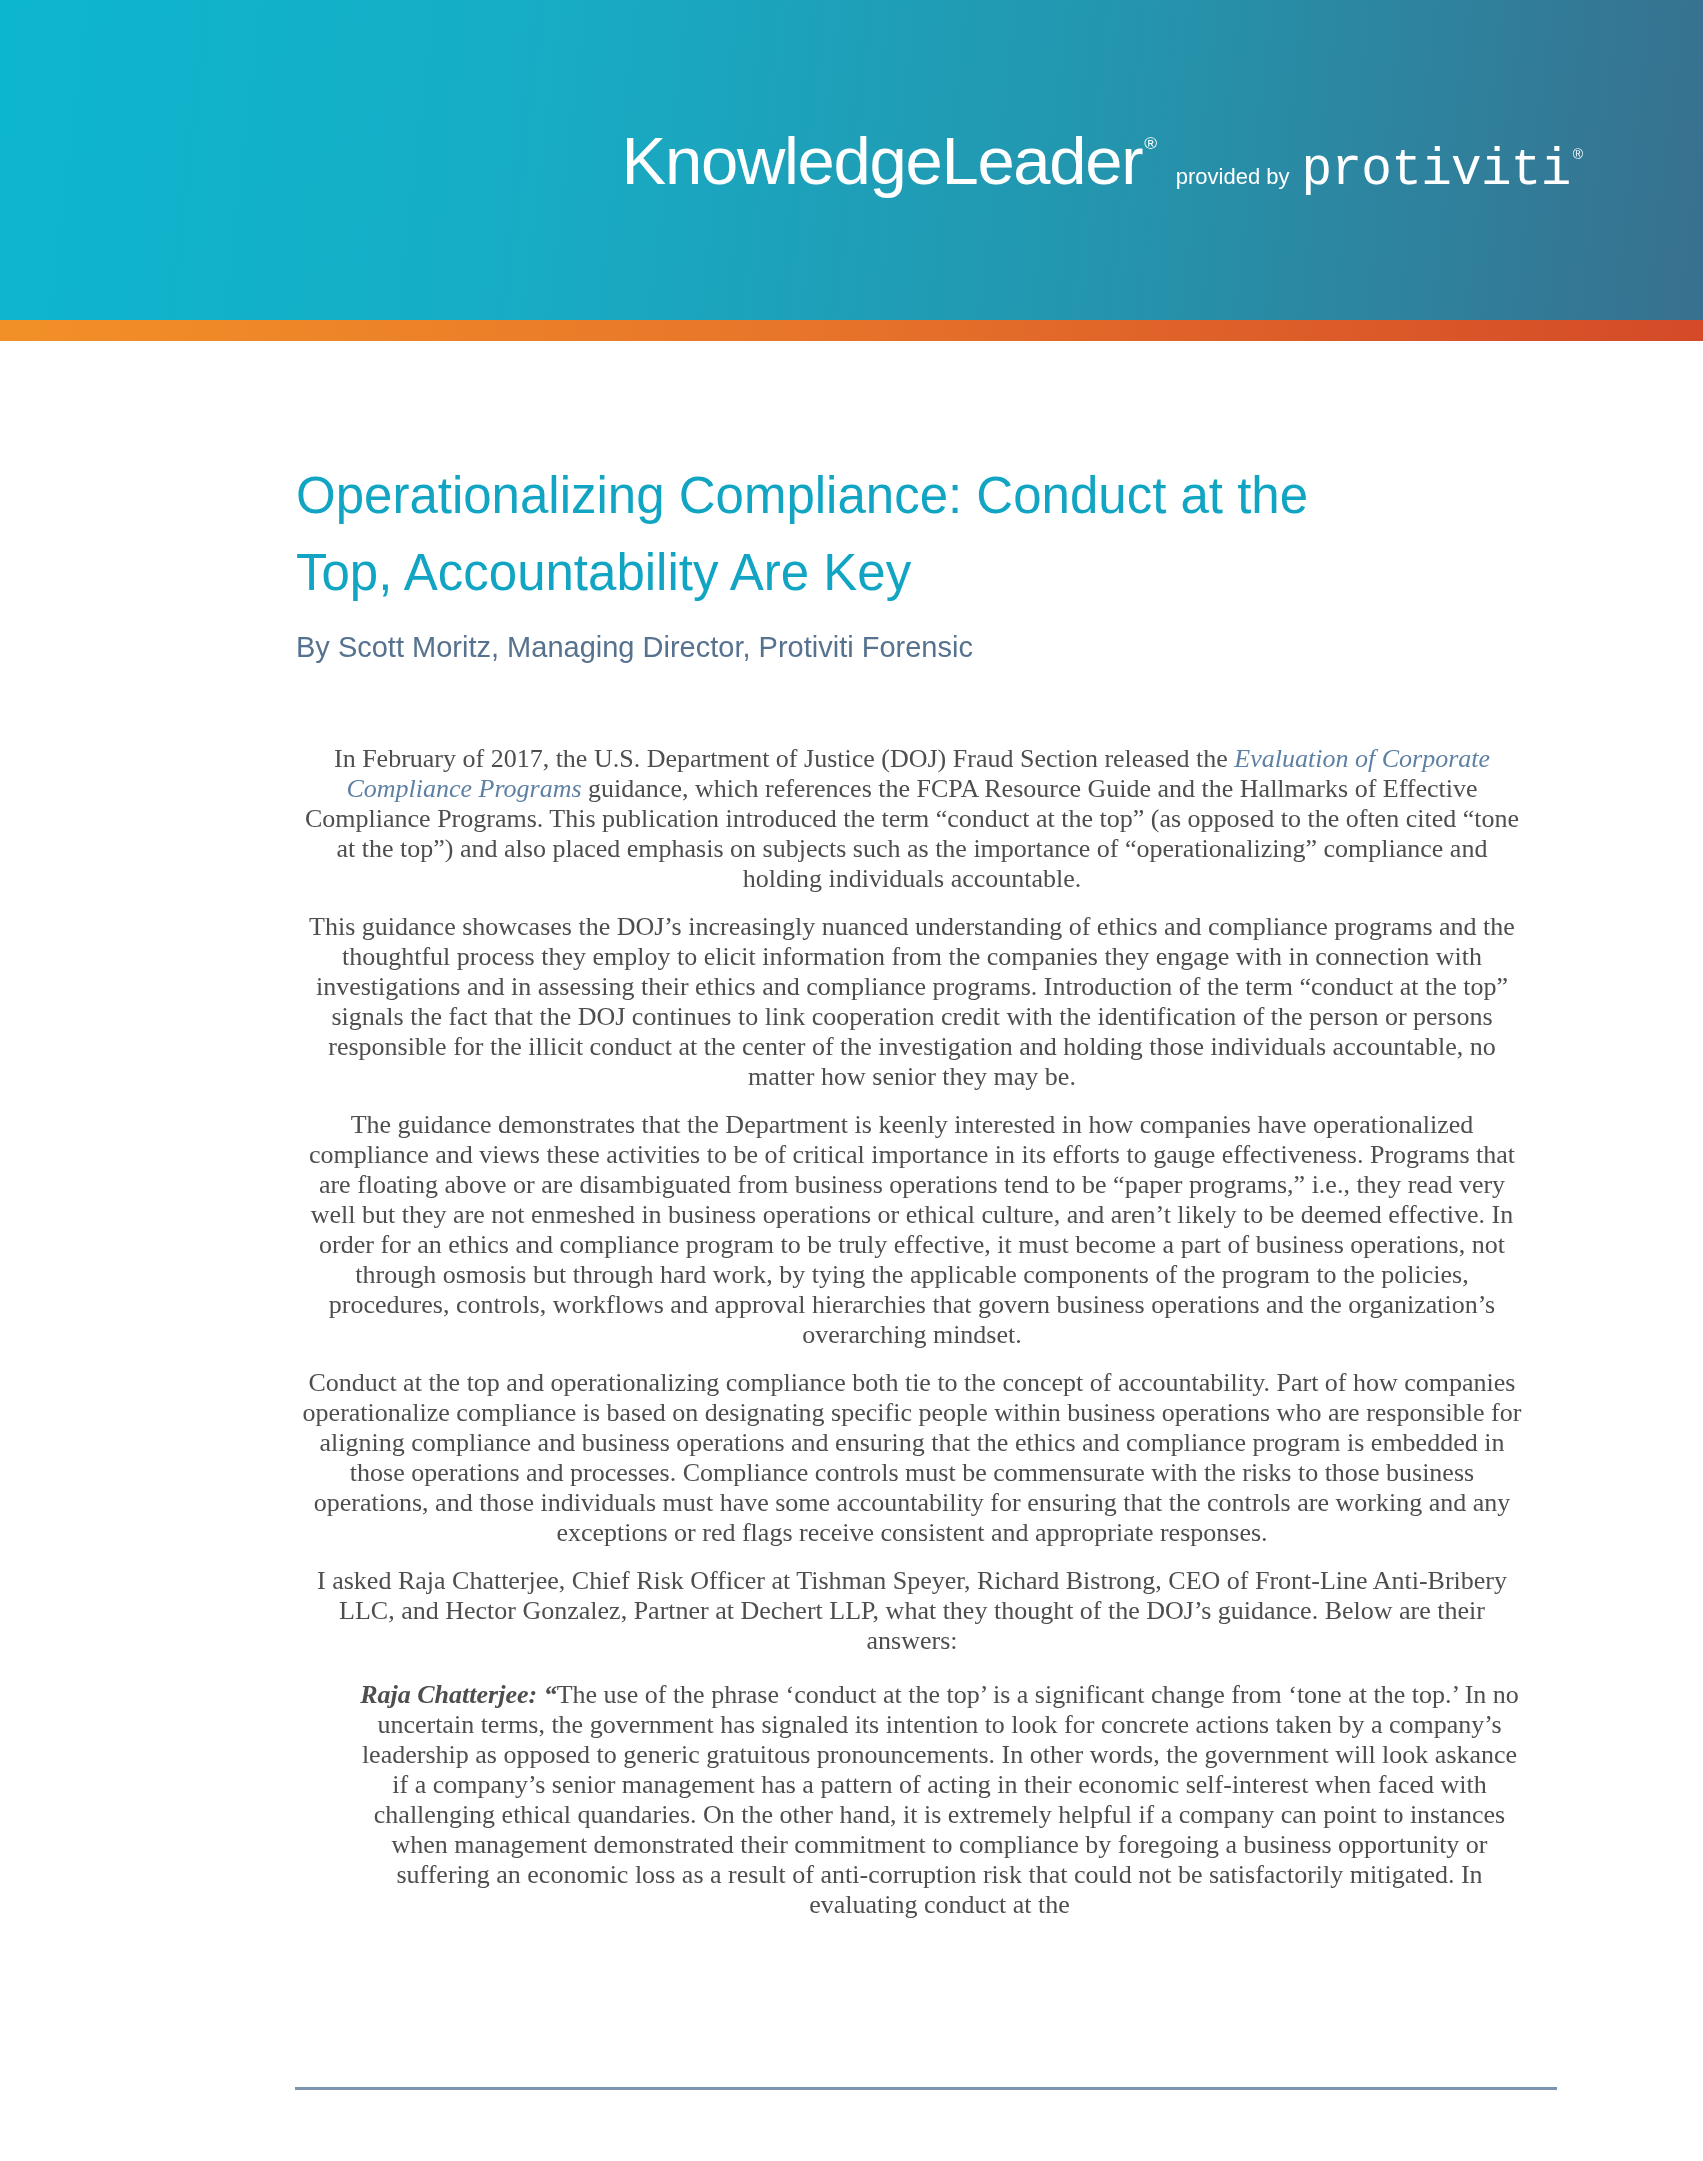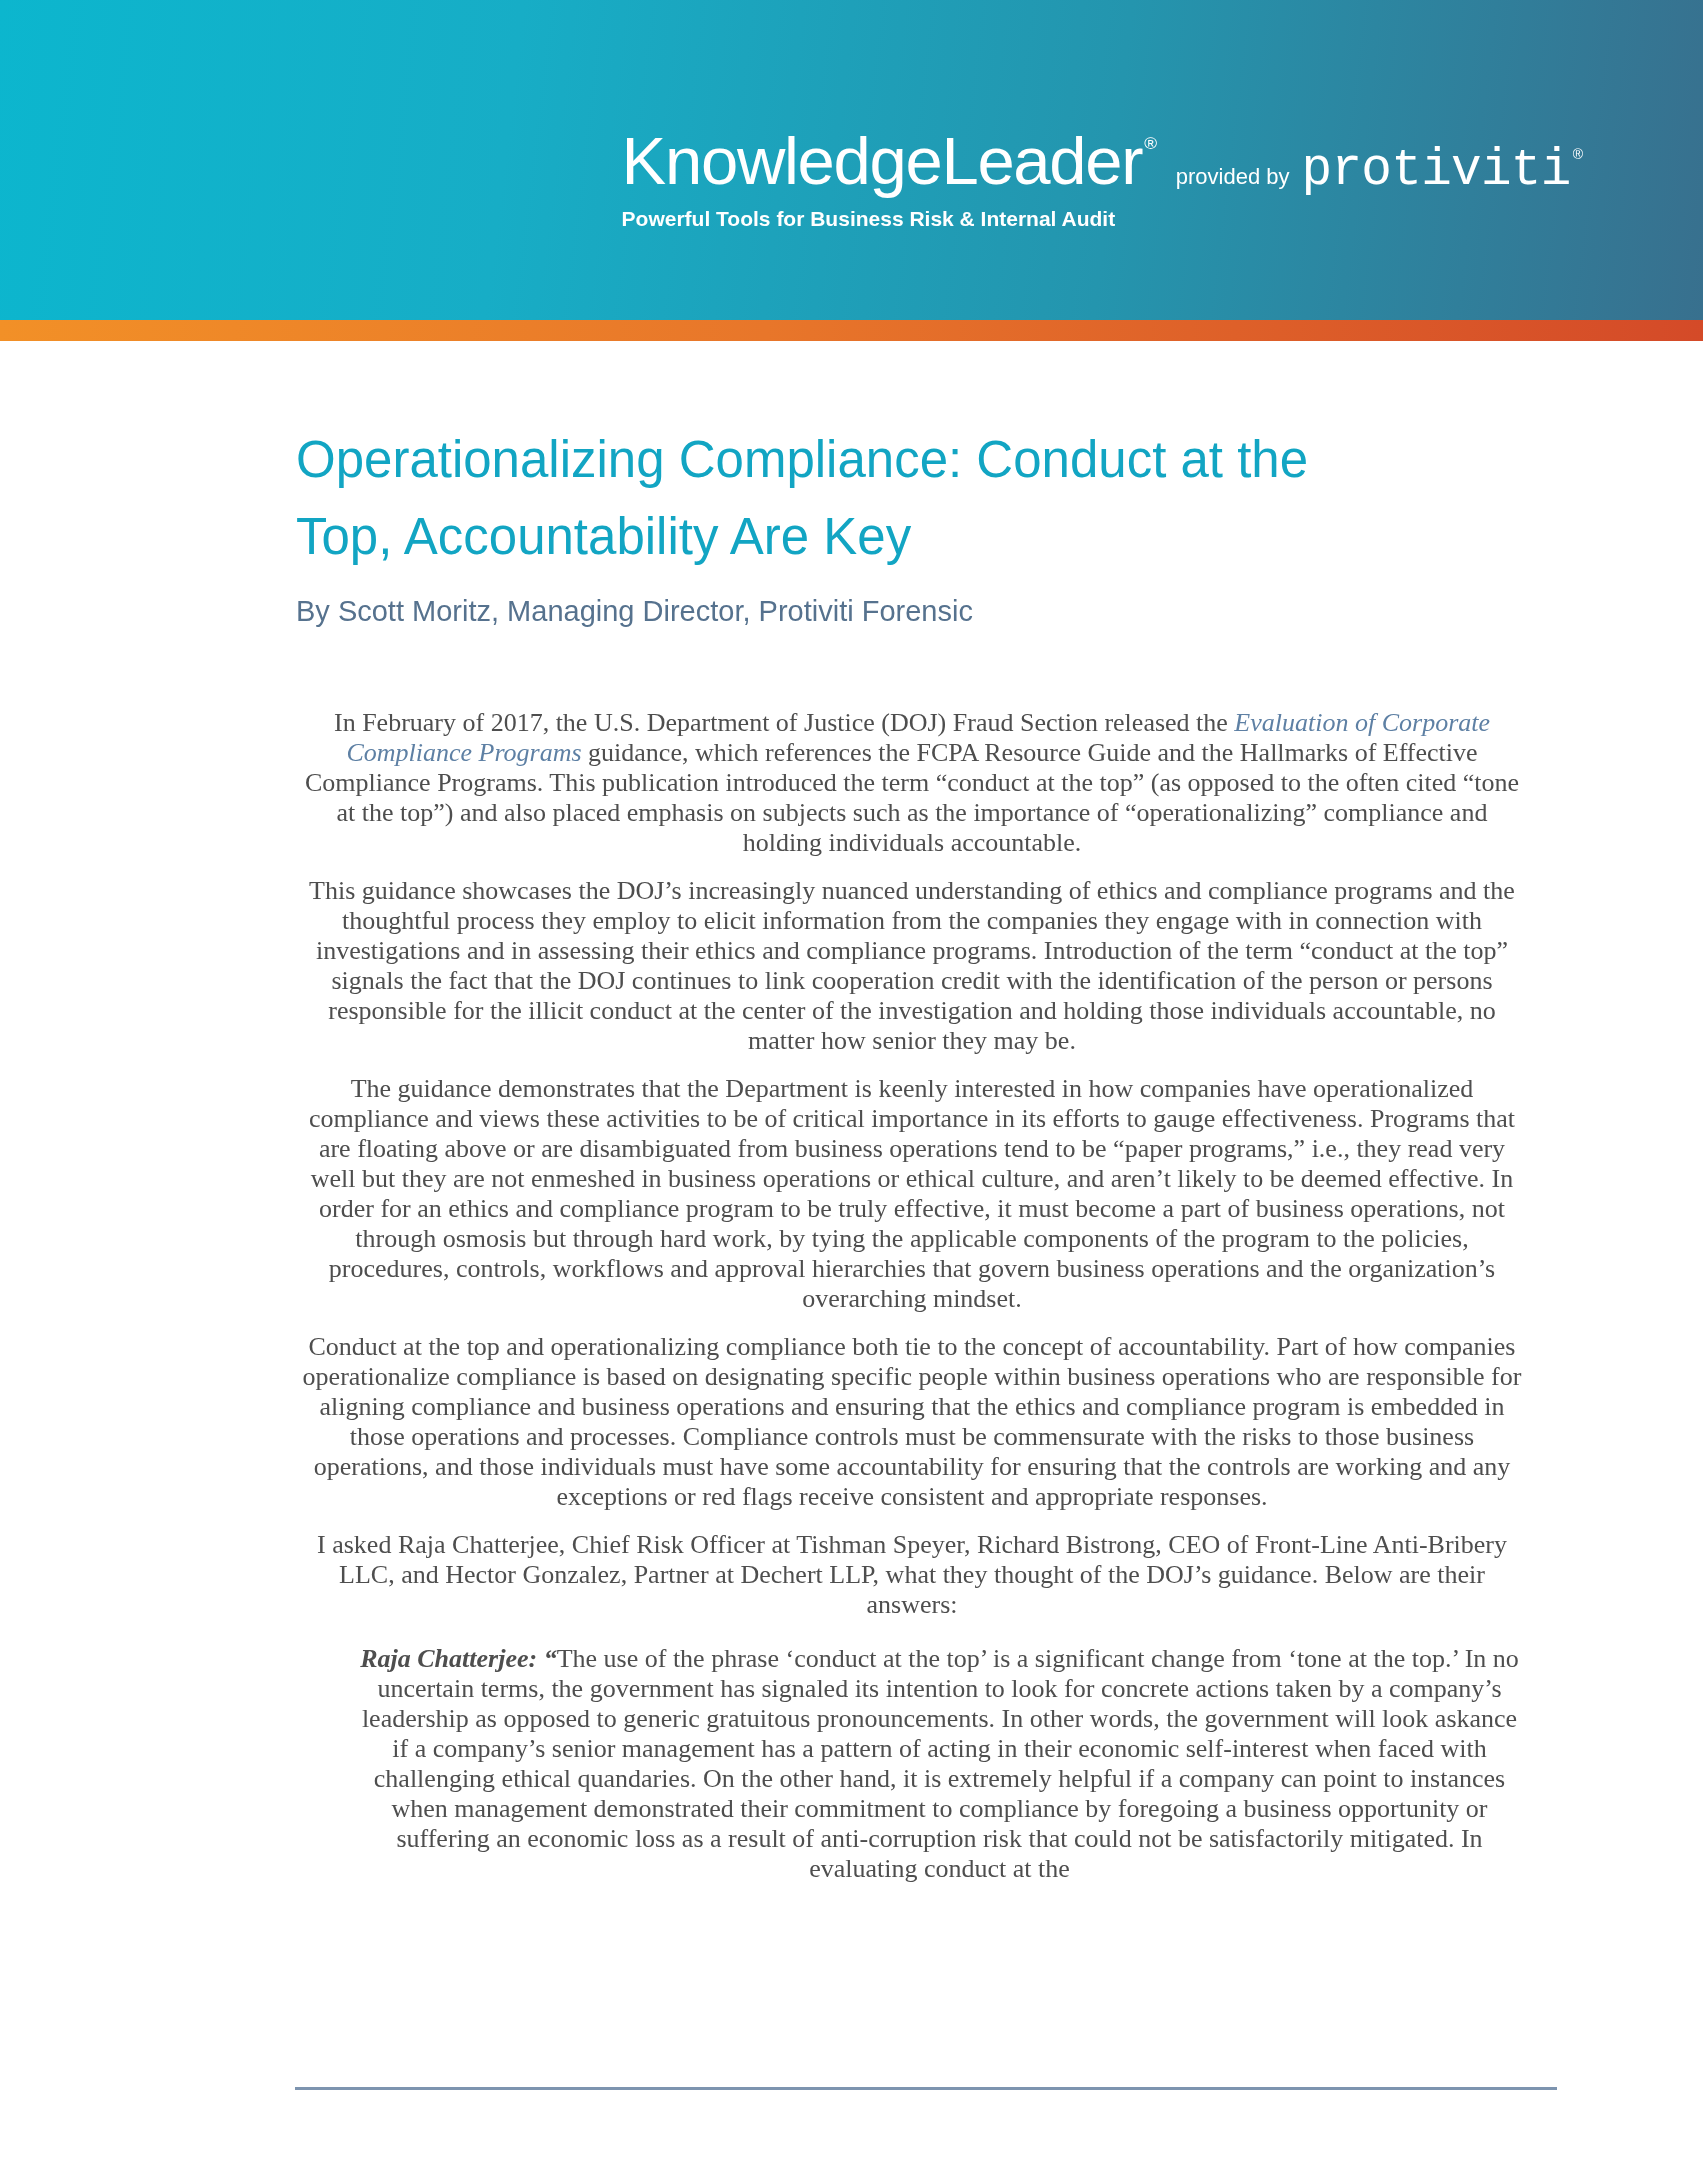--- a/index.html
+++ b/index.html
@@ -28,21 +28,21 @@
   .prot-reg { font-size: 14px; position: relative; top: -25.4px; margin-left: 2px; }
   .tagline { font-size: 21px; font-weight: 700; margin-top: 8px; letter-spacing: 0px; }
 
   .orange-bar {
     width: 100%;
     height: 21px;
     background: linear-gradient(to right, #f29027 0%, #e8762a 45%, #d44a28 100%);
   }
 
   
-  main { padding: 80px 175px 0 296px; }
+  main { padding: 116px 175px 0 296px; }
   .title {
     margin: 0;
     color: #12a5c3;
     font-size: 51px;
     line-height: 77px;
     font-weight: 400;
   }
   .title span { display: block; }
   .byline {
     margin: 18.7px 0 0 0;
@@ -89,21 +89,20 @@
 
   <header class="band">
     <div class="logo-block">
       <div class="logo-row">
         <span class="kl">KnowledgeLeader</span>
         <span class="kl-reg">®</span>
         <span class="provided">provided by</span>
         <span class="prot">protiviti</span>
         <span class="prot-reg">®</span>
       </div>
-      <div class="tagline">Powerful Tools for Business Risk &amp; Internal Audit</div>
     </div>
   </header>
 
   <div class="orange-bar"></div>
 
   <main>
     <h1 class="title">
       <span>Operationalizing Compliance: Conduct at the</span>
       <span>Top, Accountability Are Key</span>
     </h1>

